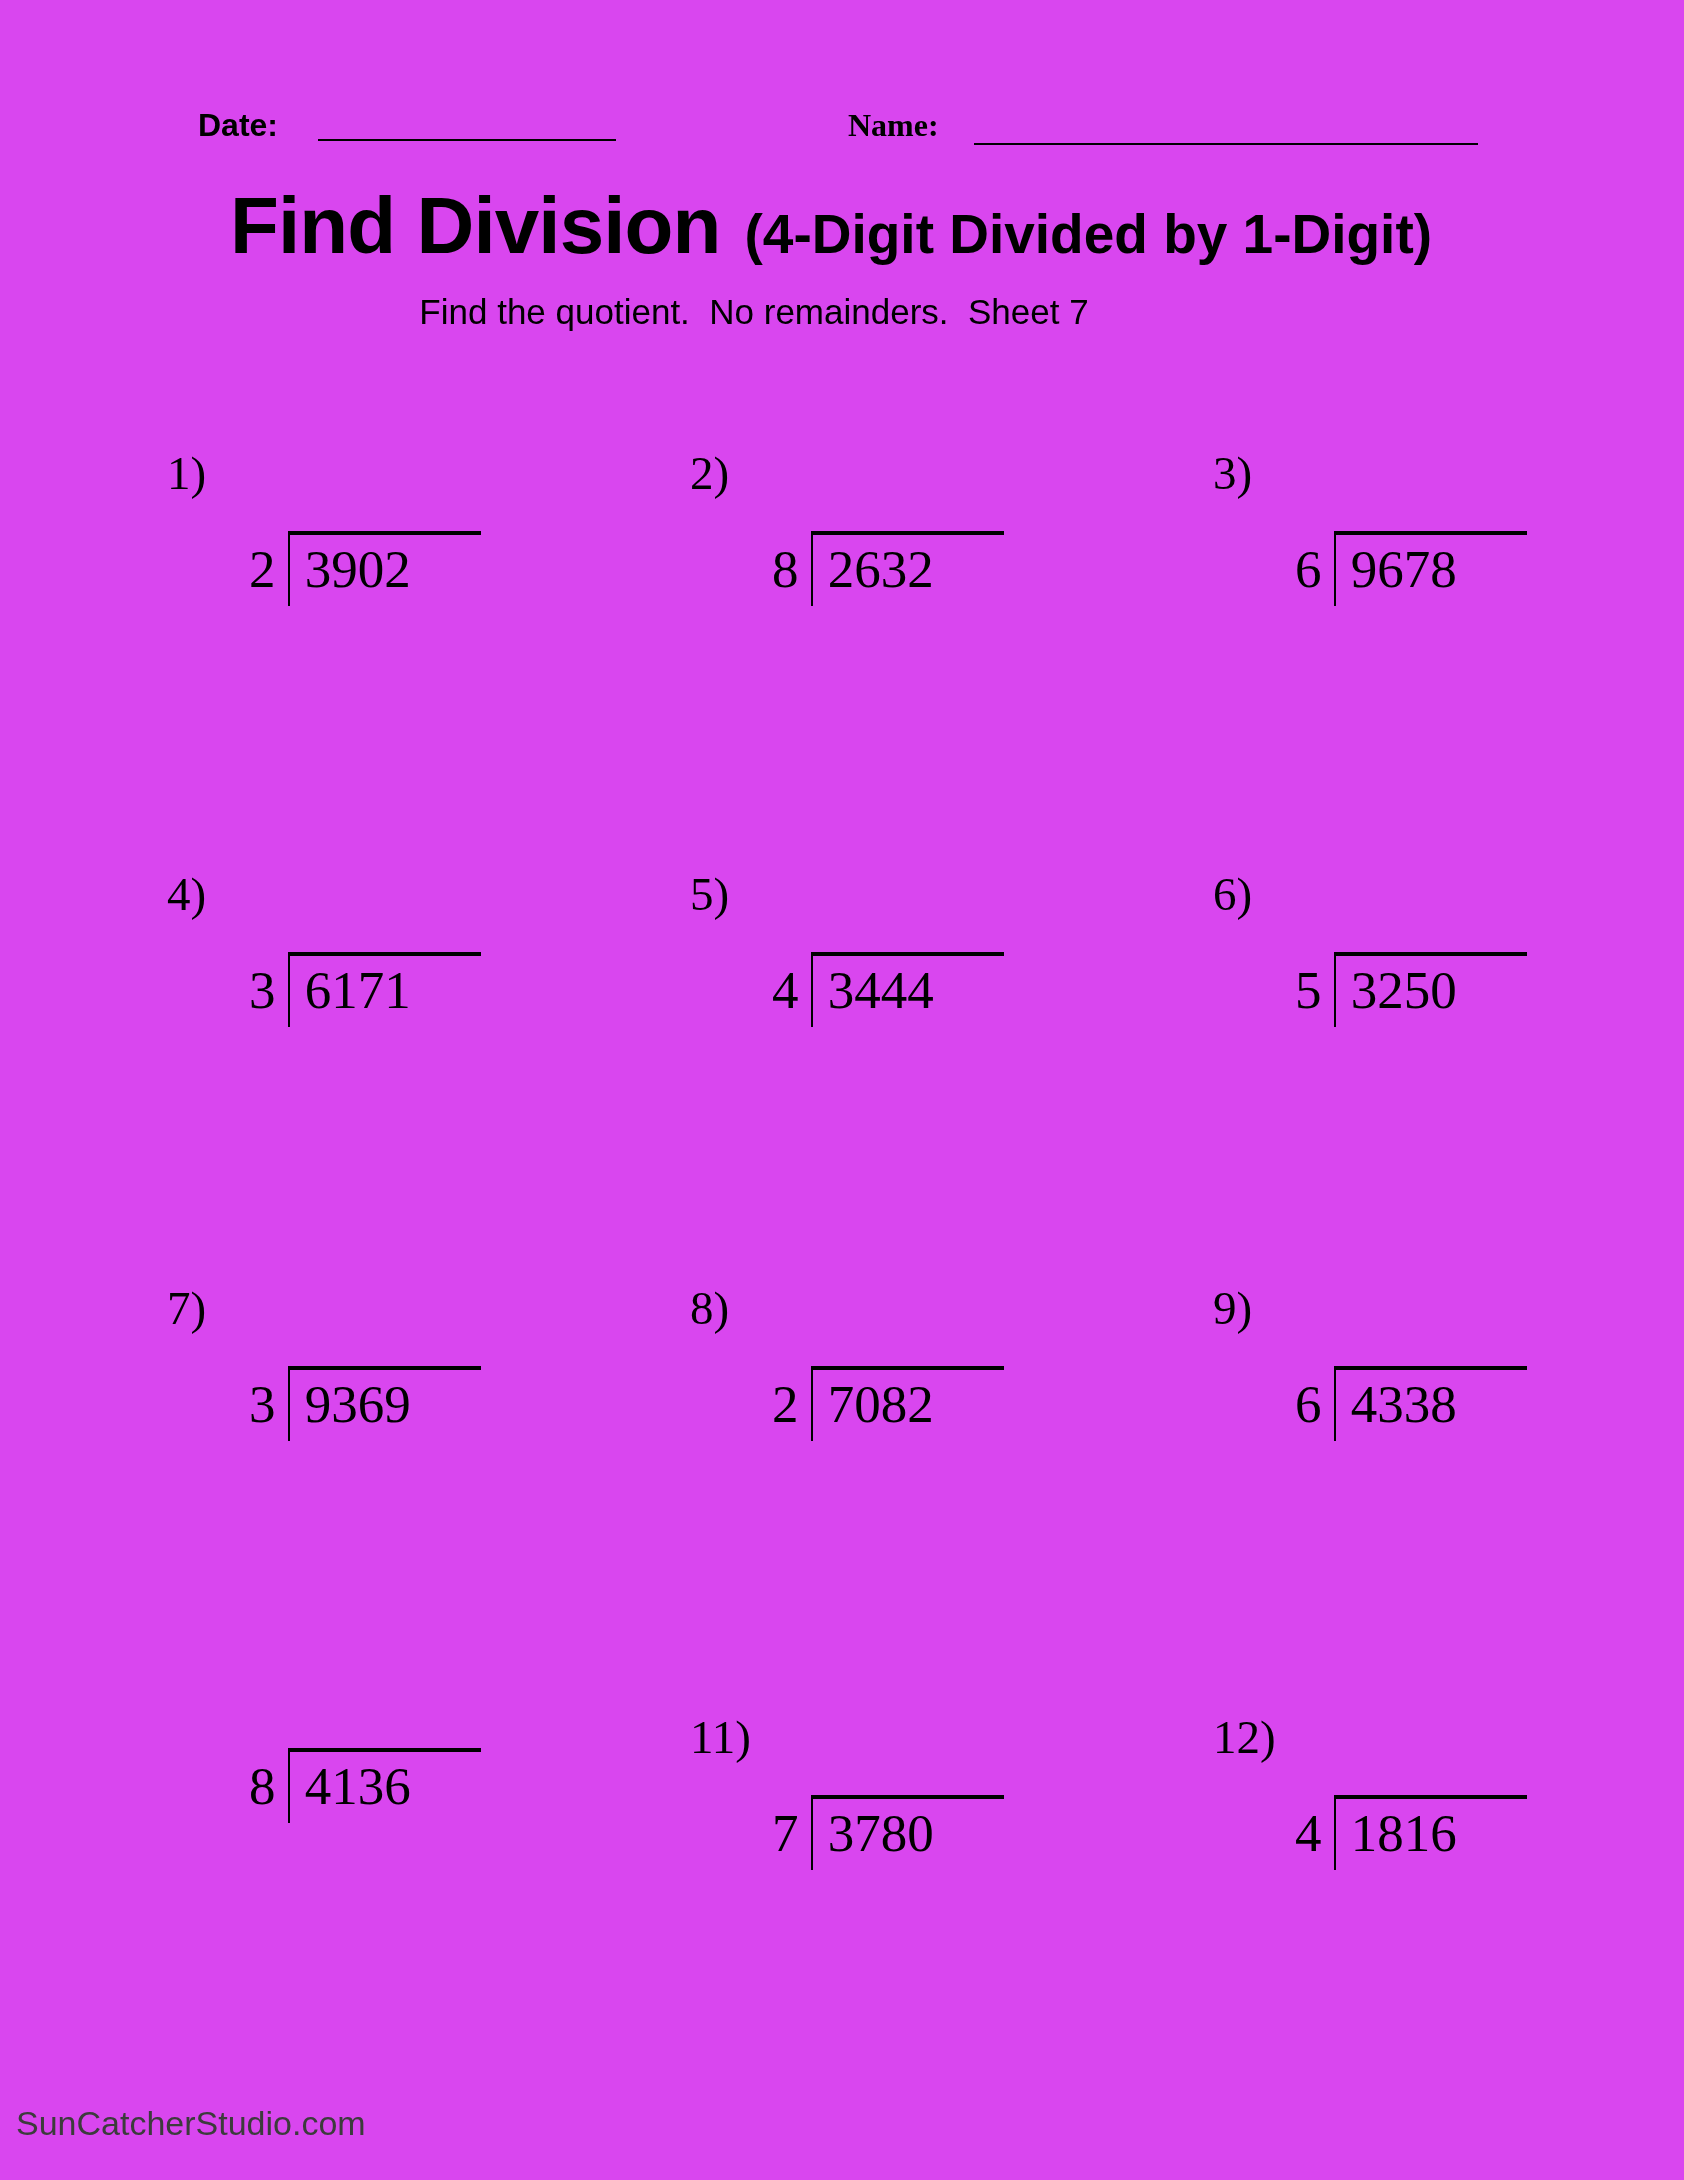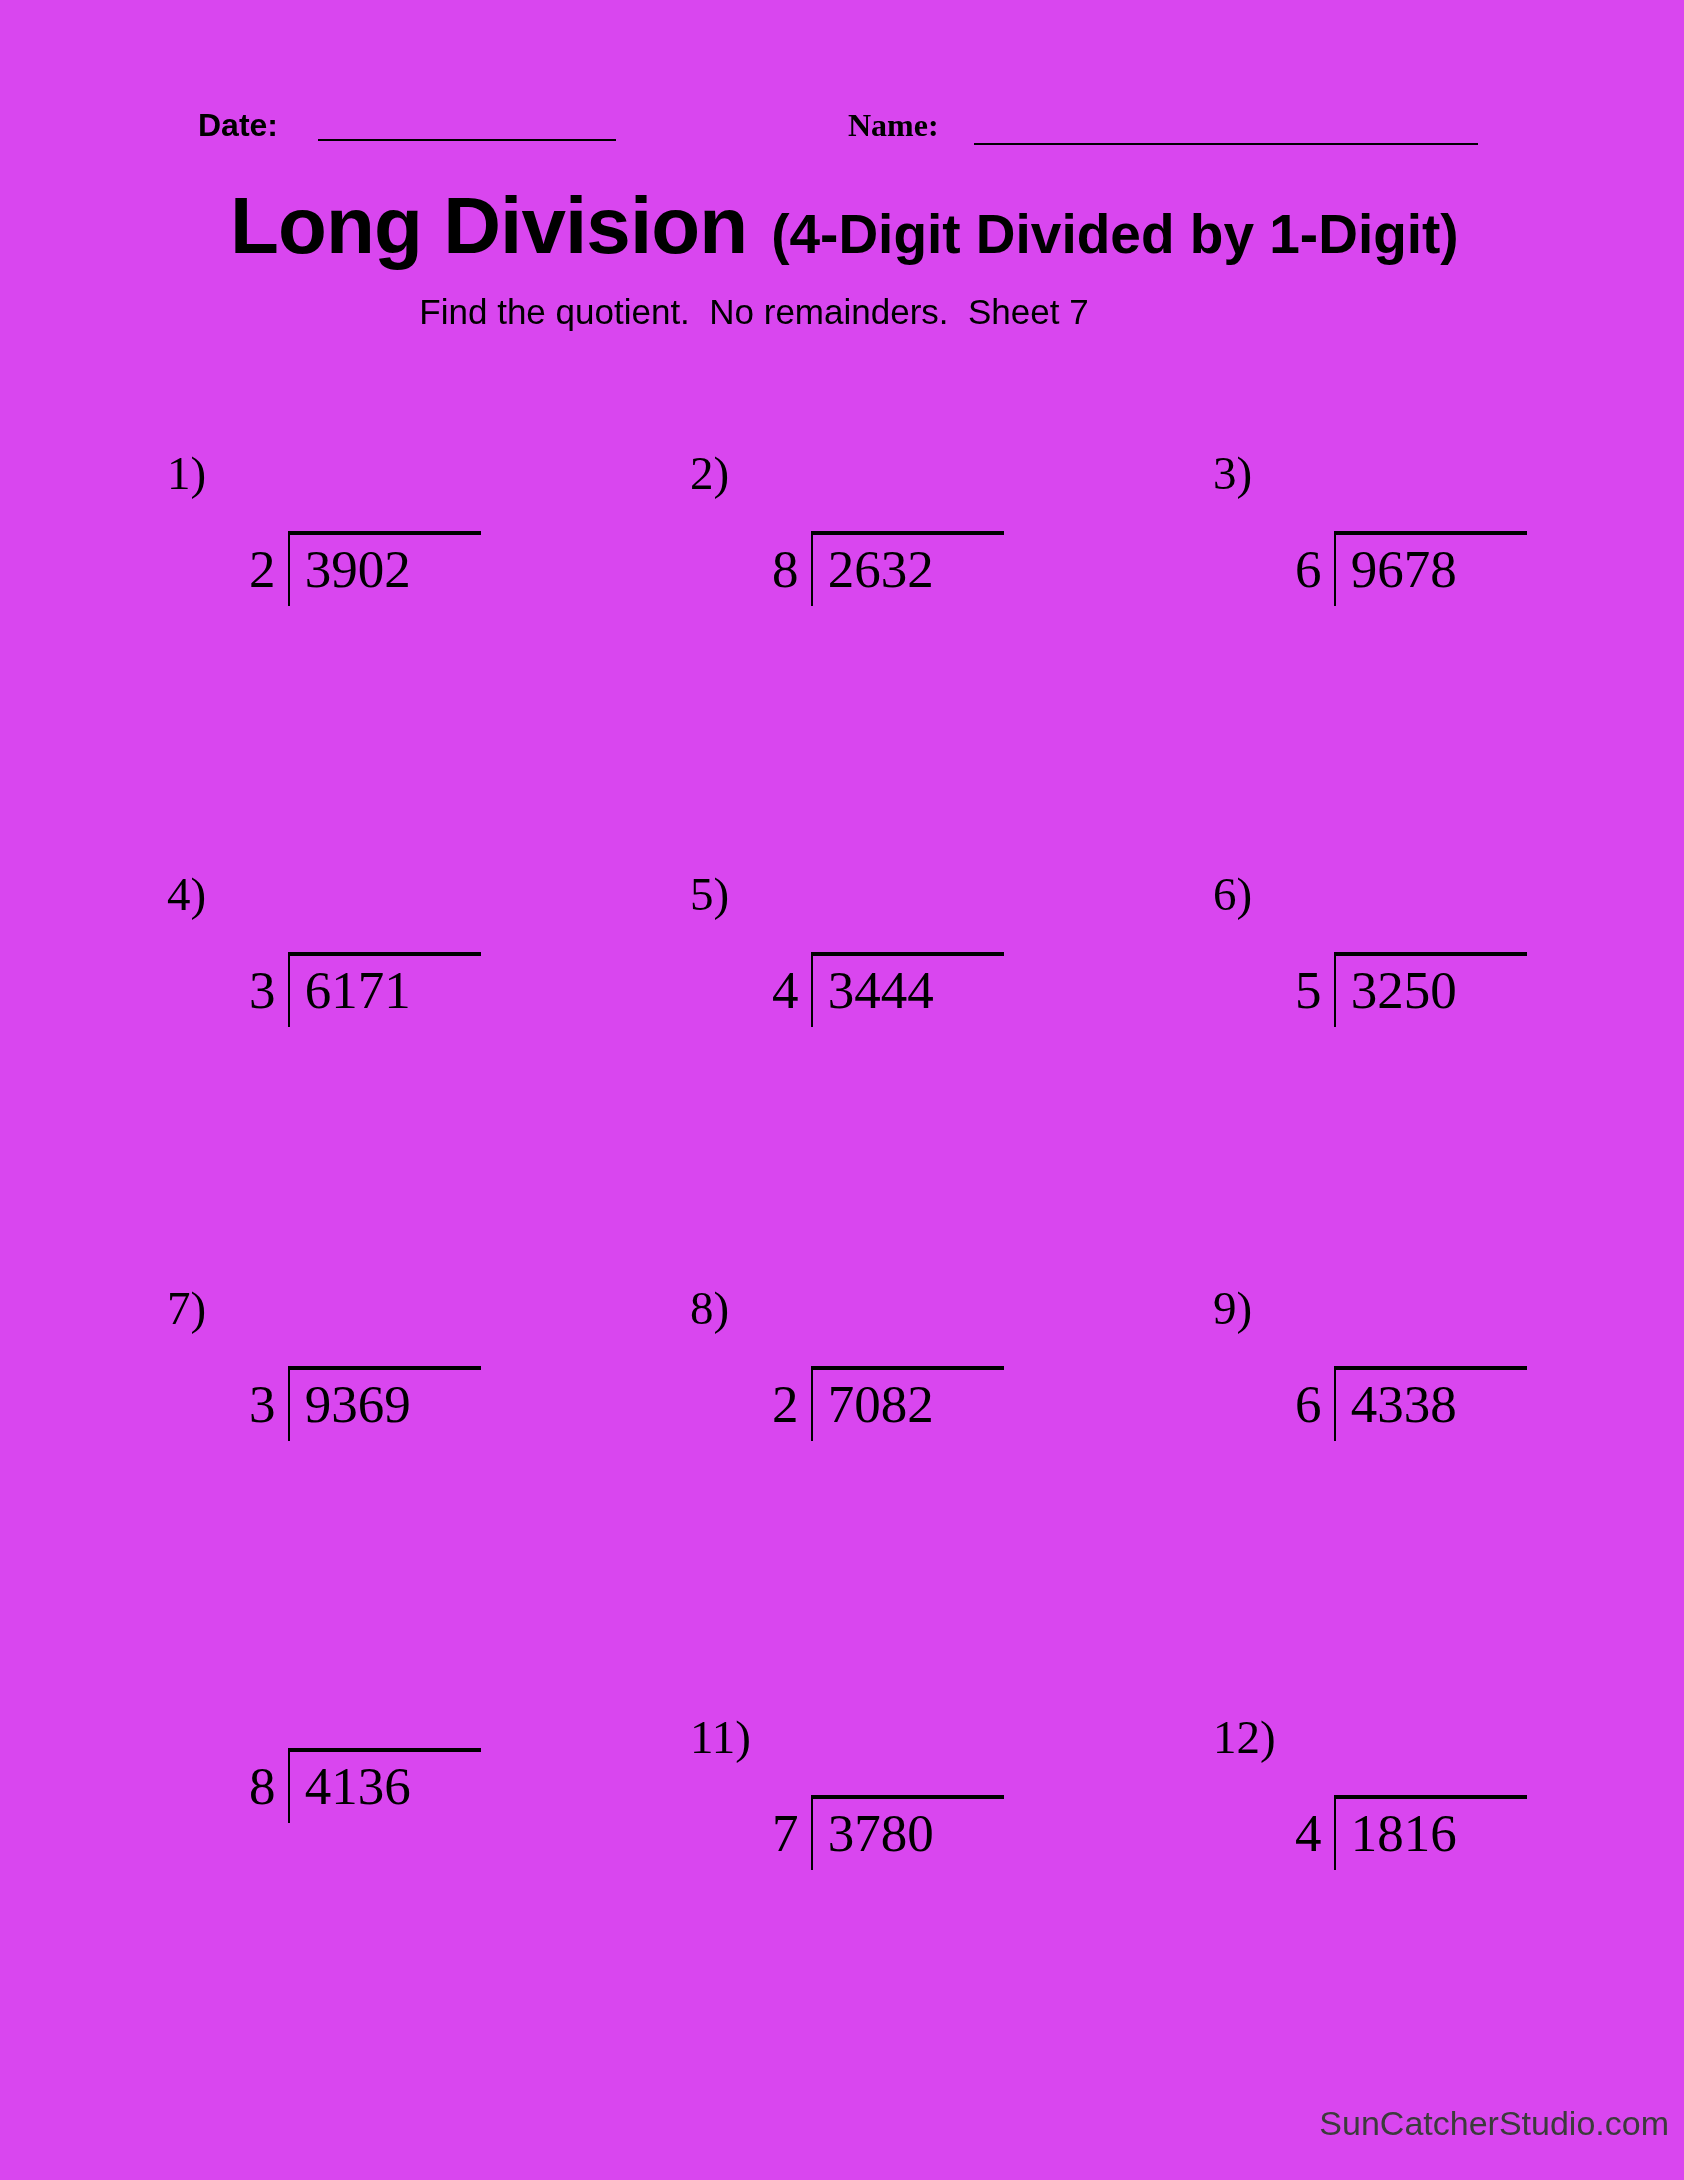--- a/index.html
+++ b/index.html
@@ -98,41 +98,41 @@
     border-top: 4.3px solid #000;
     border-left: 2.6px solid #000;
     padding: 7.7px 70px 10.2px 14.5px;
     font-size: 53px;
     line-height: 1;
   }
 
   
   .footer {
     position: absolute;
-    left: 4px;
+    left: 16px;
     top: 2104px;
     width: 1665px;
-    text-align: right;
+    text-align: left;
     font-size: 34px;
     color: #3c3c3c;
     font-family: "Liberation Sans", sans-serif;
   }
 </style>
 </head>
 <body>
 
 <div class="sheet">
 
   <span id="date-label" class="hdr-label">Date:</span>
   <span id="date-line" class="hdr-line"></span>
   <span id="name-label" class="hdr-label">Name:</span>
   <span id="name-line" class="hdr-line"></span>
 
   <div class="title-row">
-    <span class="title-main">Long Division</span>
+    <span class="title-main">Find Division</span>
     <span class="title-sub">(4-Digit Divided by 1-Digit)</span>
   </div>
   <div class="subtitle">Find the quotient.  No remainders.  Sheet 7</div>
 
   <div id="problems">
       <div class="problem r0 c0">
     <div class="p-num">1)</div>
     <div class="p-body">
       <span class="p-divisor">2</span>
       <span class="p-box">

